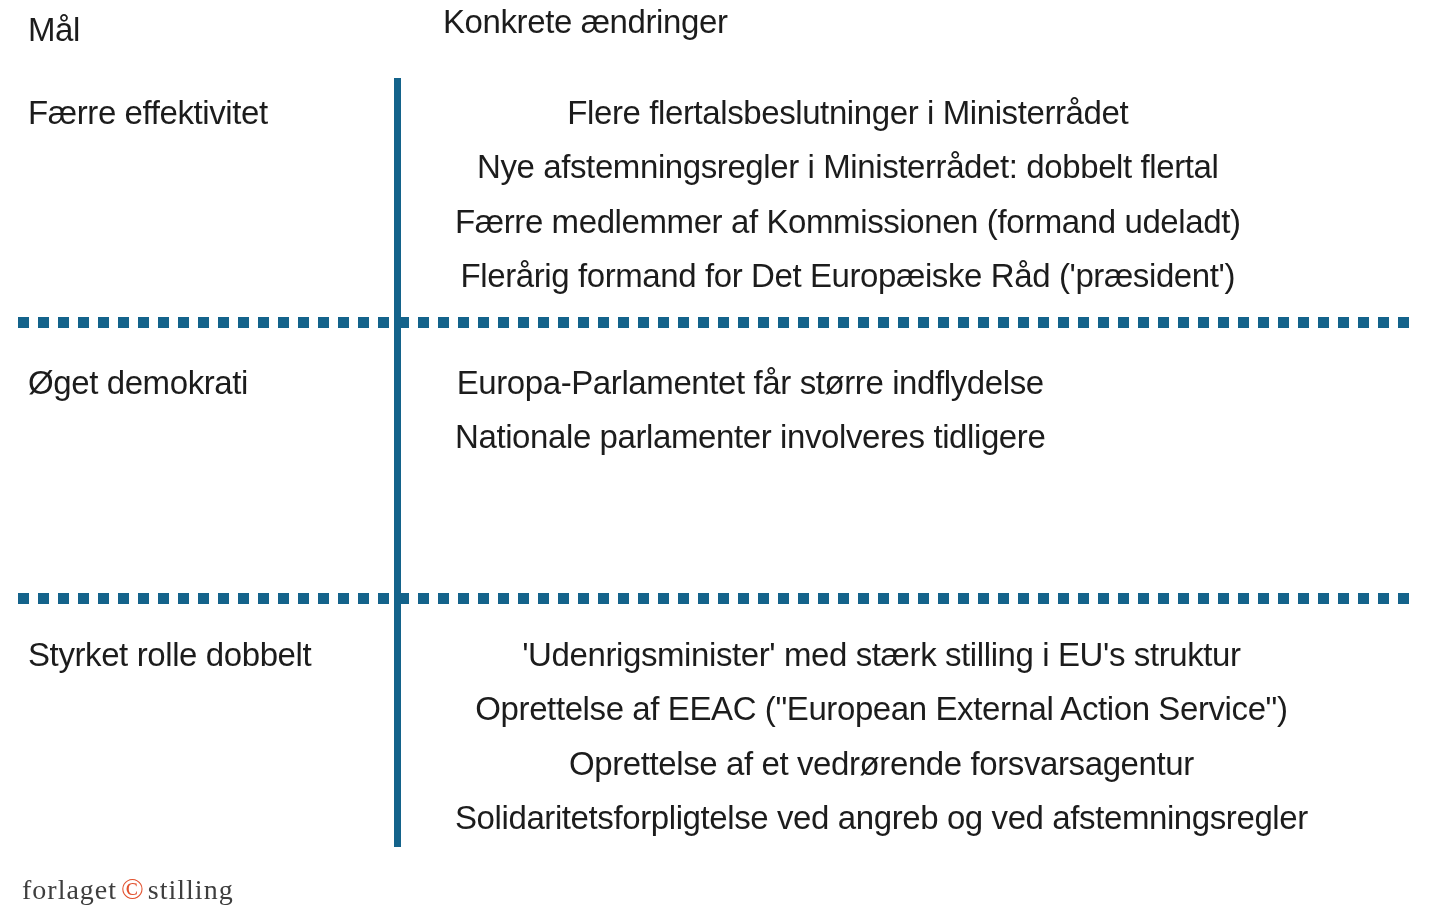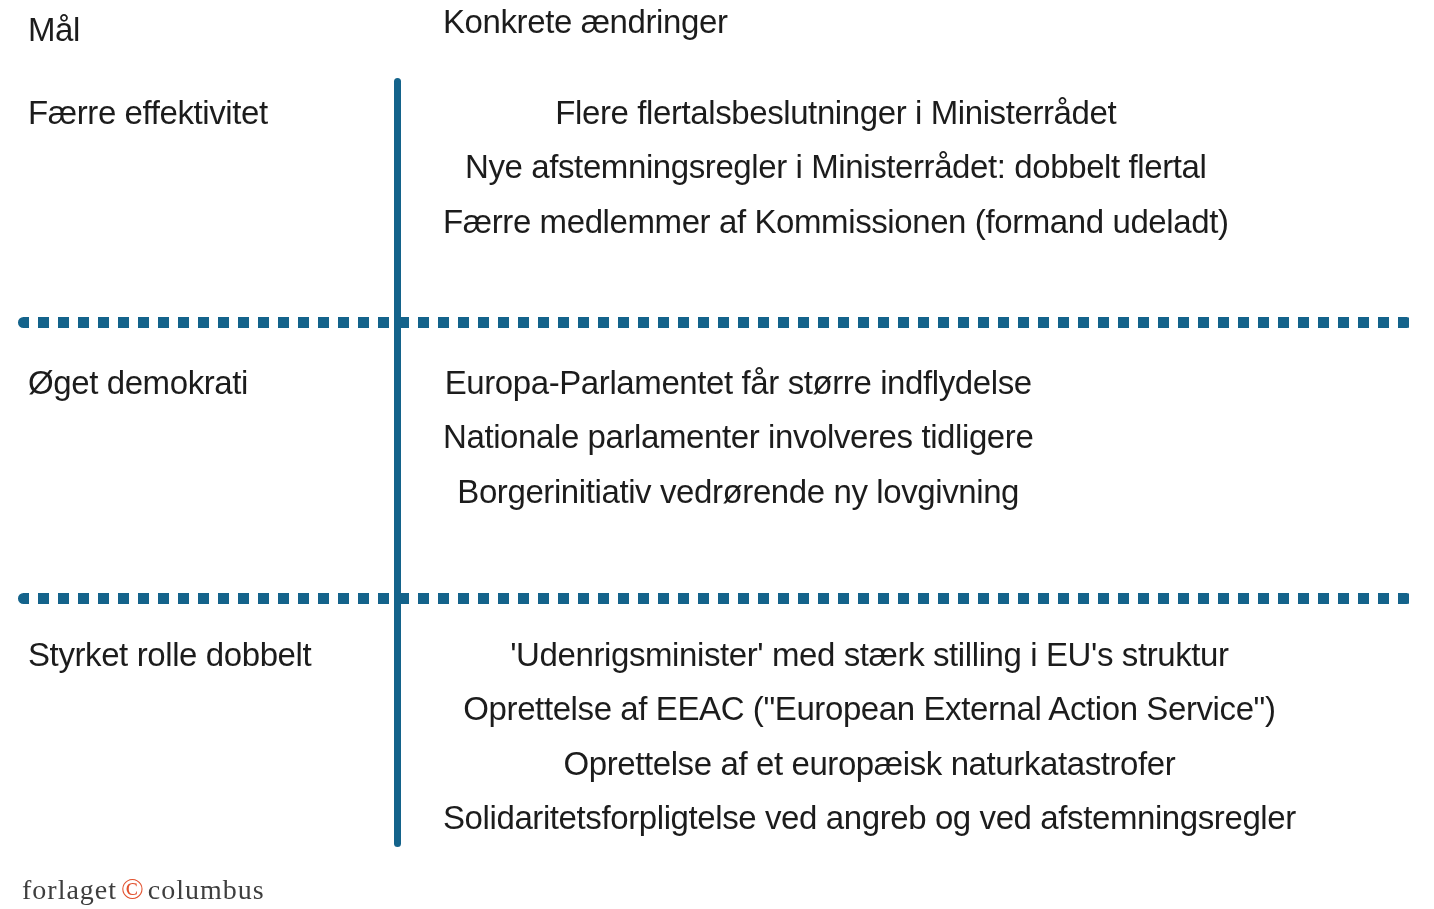--- a/index.html
+++ b/index.html
@@ -1,37 +1,37 @@
 <!DOCTYPE html>
 <html lang="da" style="--teal: #14638b; --text: #1c1c1c; --logo-red: #e2502d; --logo-gray: #3e3e3e;"><head>
 <meta charset="utf-8">
 <style>
   :root {
     --teal: #14638b;
     --text: #1c1c1c;
     --logo-red: #e2502d;
     --logo-gray: #3e3e3e;
   }
-  * { margin: 0; padding: 0; box-sizing: border-box; border-radius: 31px; }
+  * { margin: 0; padding: 0; box-sizing: border-box; }
   html, body { background: #ffffff; }
   .page {
     position: relative;
     width: 1434px;
     height: 909px;
     background: #ffffff;
     overflow: hidden;
     font-family: "Liberation Sans", "DejaVu Sans", sans-serif;
     color: var(--text);
     font-size: 33px;
     letter-spacing: -0.4px;
   }
   .header-row { position: absolute; top: 3px; left: 0; right: 0; height: 54px; }
   .goal-cell  { position: absolute; left: 28px;  top: 0; line-height: 54.4px; white-space: nowrap; }
   .changes-cell { position: absolute; left: 443px; top: 0; text-align: center; }
-  .changes-cell .change-line { line-height: 54.4px; white-space: nowrap; }
+  .changes-cell .change-line { line-height: 54.4px; white-space: nowrap; margin-left: 12px; }
   .row { position: absolute; left: 0; right: 0; }
   .vline {
     position: absolute;
     left: 394px;
     top: 78px;
     width: 7px;
     height: 769px;
     background: var(--teal);
     z-index: 3;
   }
@@ -77,43 +77,43 @@
   </div>
 
   <div class="vline"></div>
 
   <div class="row" style="top:86px">
     <div class="goal-cell">Færre effektivitet</div>
     <div class="changes-cell">
       <div class="change-line">Flere flertalsbeslutninger i Ministerrådet</div>
       <div class="change-line">Nye afstemningsregler i Ministerrådet: dobbelt flertal</div>
       <div class="change-line">Færre medlemmer af Kommissionen (formand udeladt)</div>
+      <div class="change-line">Flerårig formand for Det Europæiske Råd ('præsident')</div>
     </div>
   </div>
 
   <div class="dotted-sep sep-1"></div>
 
   <div class="row" style="top:356px">
     <div class="goal-cell">Øget demokrati</div>
     <div class="changes-cell">
       <div class="change-line">Europa-Parlamentet får større indflydelse</div>
       <div class="change-line">Nationale parlamenter involveres tidligere</div>
-      <div class="change-line">Borgerinitiativ vedrørende ny lovgivning</div>
     </div>
   </div>
 
   <div class="dotted-sep sep-2"></div>
 
   <div class="row" style="top:628px">
     <div class="goal-cell">Styrket rolle dobbelt</div>
     <div class="changes-cell">
       <div class="change-line">'Udenrigsminister' med stærk stilling i EU's struktur</div>
       <div class="change-line">Oprettelse af EEAC ("European External Action Service")</div>
-      <div class="change-line">Oprettelse af et europæisk naturkatastrofer</div>
+      <div class="change-line">Oprettelse af et vedrørende forsvarsagentur</div>
       <div class="change-line">Solidaritetsforpligtelse ved angreb og ved afstemningsregler</div>
     </div>
   </div>
 
   <div class="footer-logo">
-    <span>forlaget</span><span class="copy">©</span><span>columbus</span>
+    <span>forlaget</span><span class="copy">©</span><span>stilling</span>
   </div>
 
 </div>
 
 </body></html>

